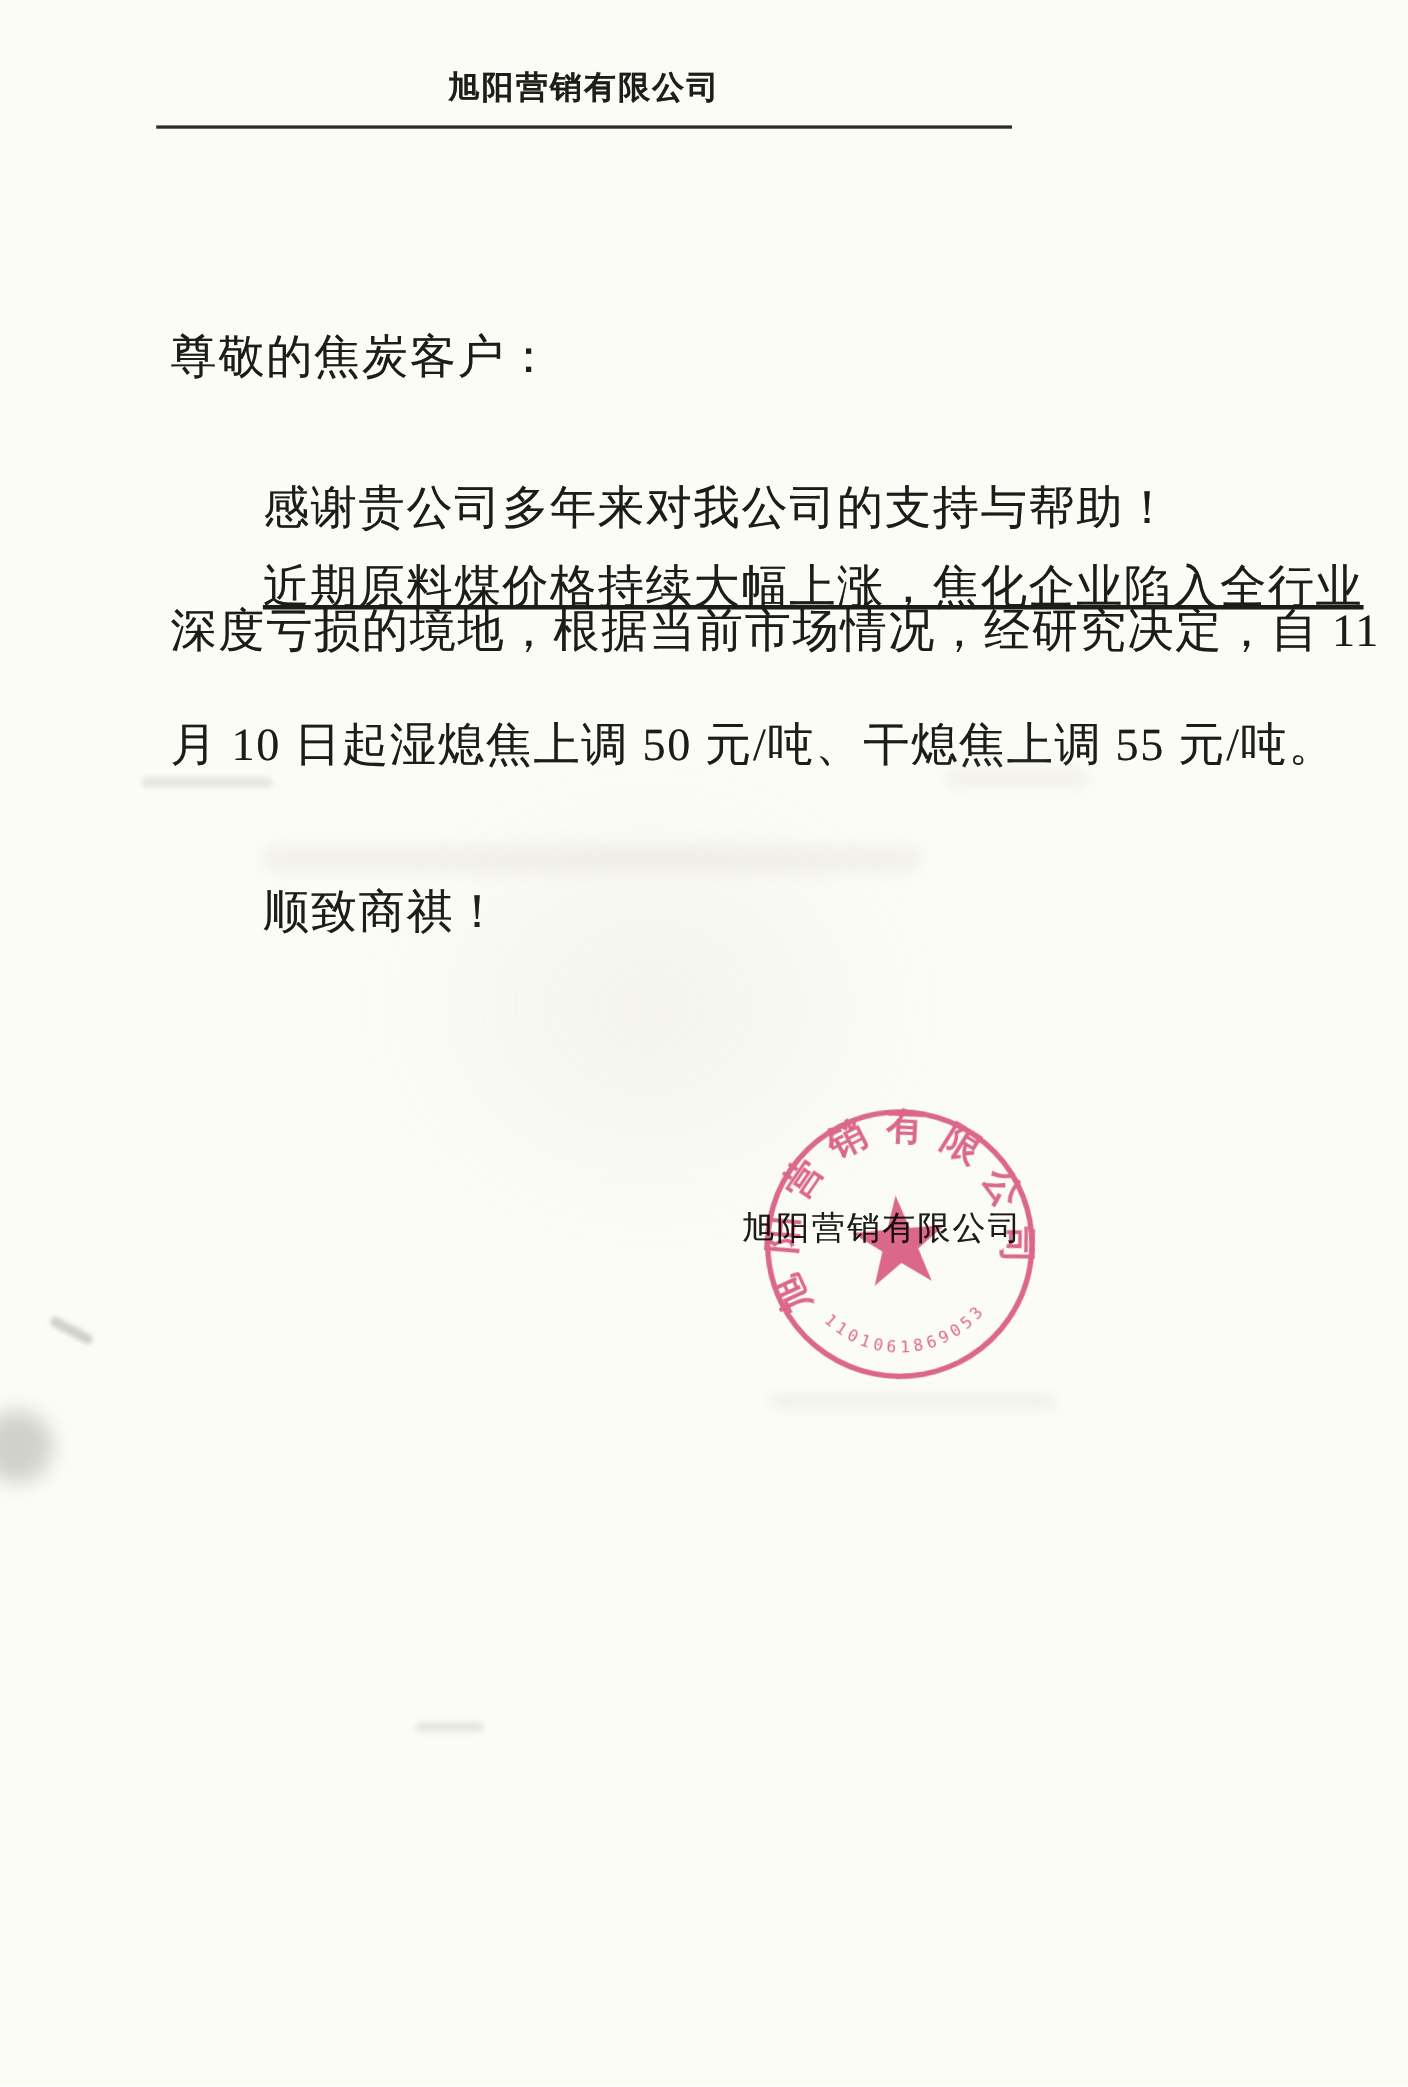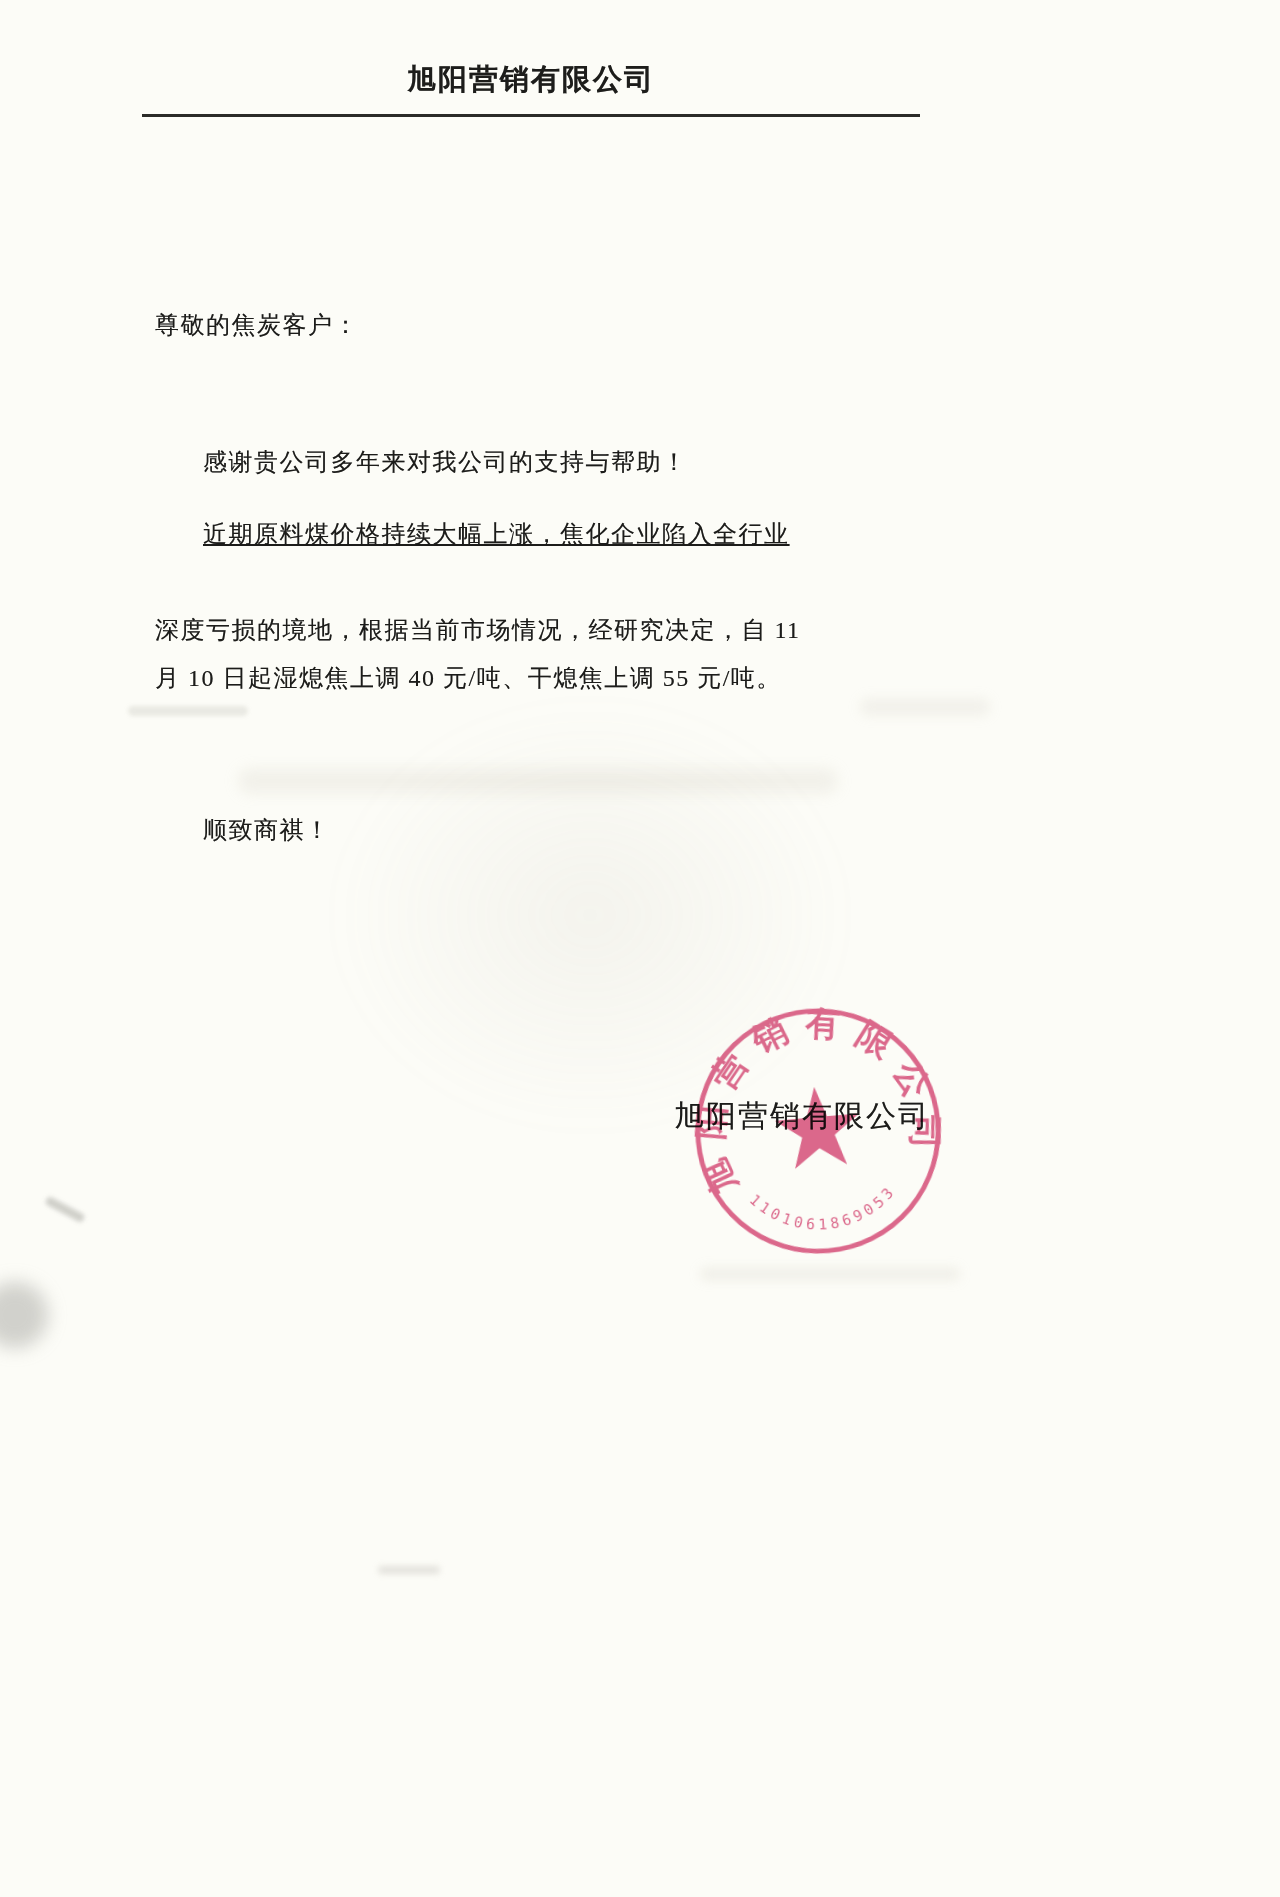--- a/index.html
+++ b/index.html
@@ -23,30 +23,30 @@
   }
   .header .title{
     font-size:29px;font-weight:bold;color:#1d1d1b;
     letter-spacing:2px;
     text-shadow:0 0 0.6px rgba(20,20,20,.55);
   }
   
   .letter{color:#1c1c1a;}
   .line{
     position:absolute;left:155px;width:778px;
-    font-size:24px;line-height:44px;
+    font-size:42px;line-height:44px;
     letter-spacing:1.5px;
     text-shadow:0 0 0.6px rgba(20,20,20,.45);
     white-space:nowrap;
   }
   .indent{text-indent:2em;}
   .salutation{top:303px;}
   .l1{top:440px;}
   .l2{top:512px;text-decoration:underline;}
-  .l3{top:608px;}
+  .l3{top:552px;}
   .l4{top:656px;}
   .closing{top:808px;}
   
   .signature{
     position:absolute;left:155px;top:1096px;width:775px;
     text-align:right;color:#1c1c1a;
   }
   .signature .sig-company{
     font-size:30px;letter-spacing:2px;
     text-shadow:0 0 0.6px rgba(20,20,20,.45);
@@ -82,21 +82,21 @@
   <div class="header">
     <span class="title">旭阳营销有限公司</span>
   </div>
 
   <div class="letter">
     <div class="line salutation">尊敬的焦炭客户：</div>
 
     <div class="line l1 indent">感谢贵公司多年来对我公司的支持与帮助！</div>
     <div class="line l2 indent">近期原料煤价格持续大幅上涨，焦化企业陷入全行业</div>
     <div class="line l3">深度亏损的境地，根据当前市场情况，经研究决定，自 11</div>
-    <div class="line l4">月 10 日起湿熄焦上调 40 元/吨、干熄焦上调 55 元/吨。</div>
+    <div class="line l4">月 10 日起湿熄焦上调 50 元/吨、干熄焦上调 55 元/吨。</div>
 
     <div class="line closing indent">顺致商祺！</div>
   </div>
 
   <div class="signature">
     <div class="sig-company">旭阳营销有限公司</div>
   </div>
 
   <svg class="stamp" viewBox="0 0 260 260">
     <defs>

